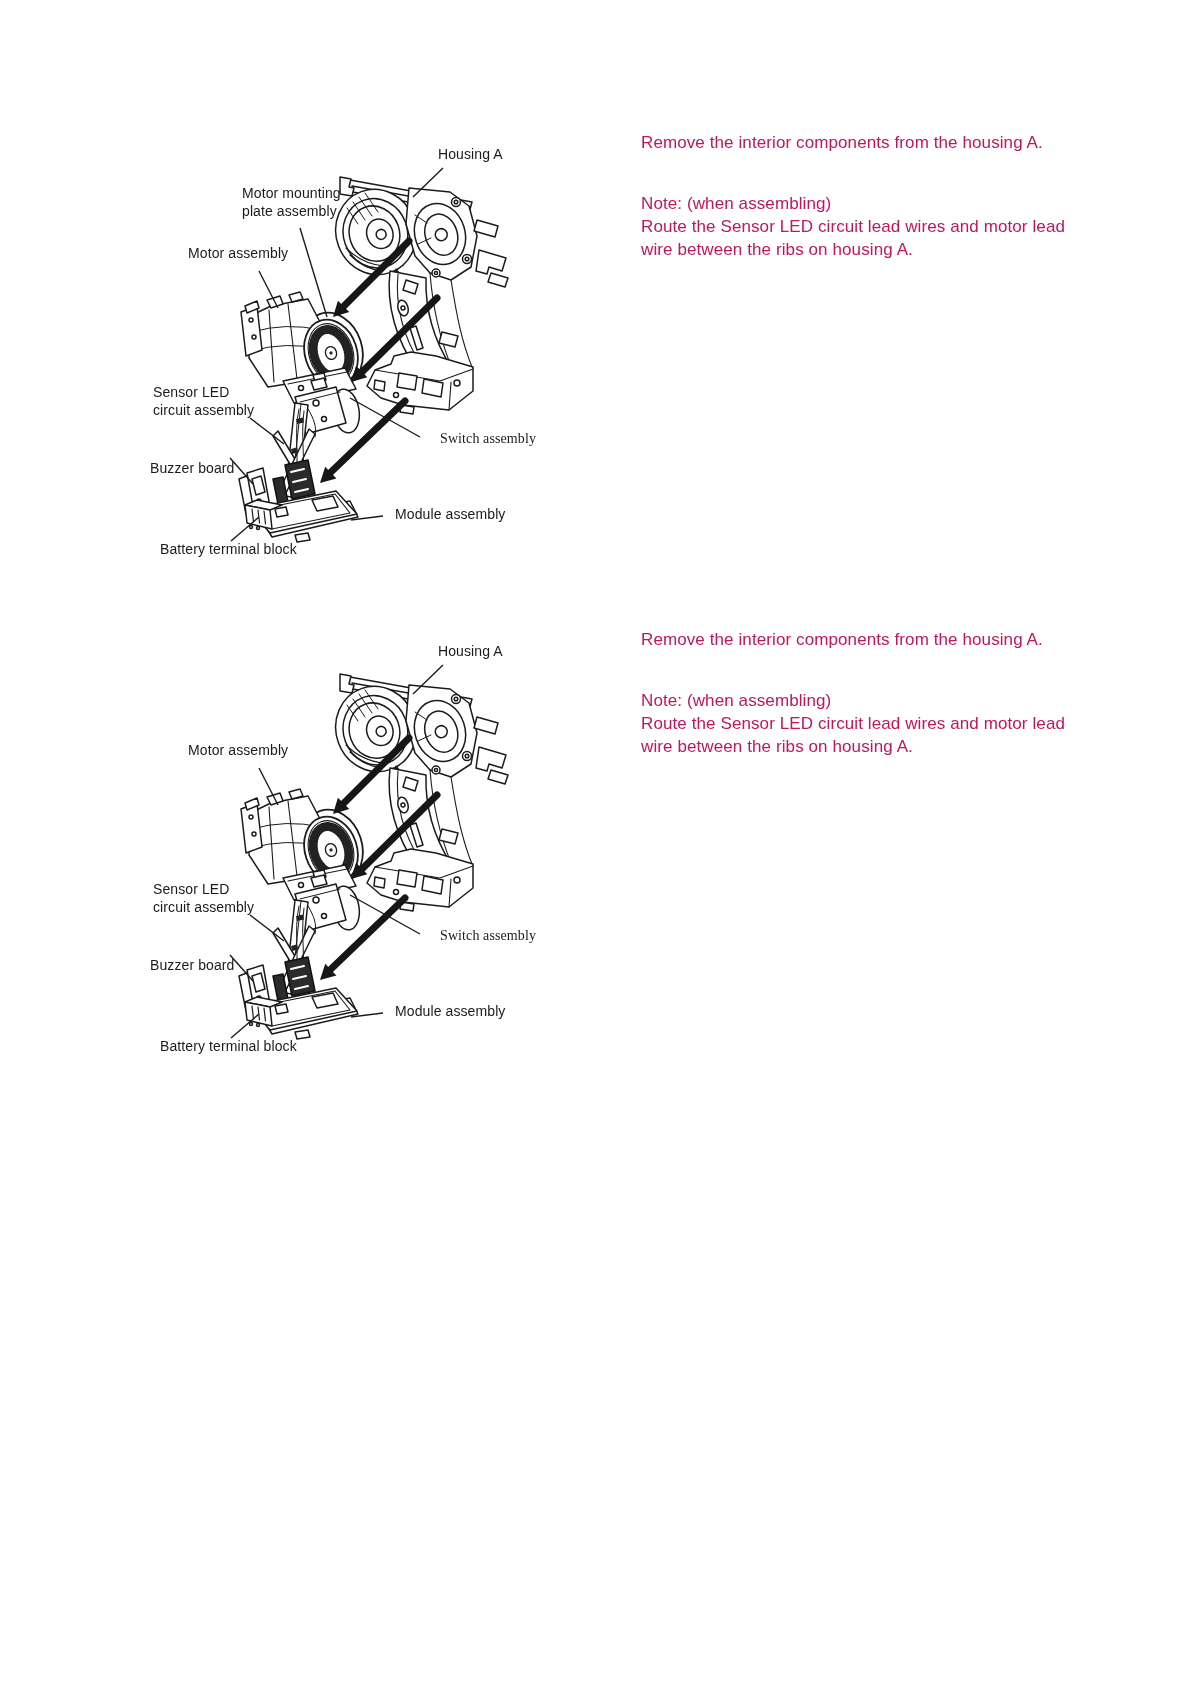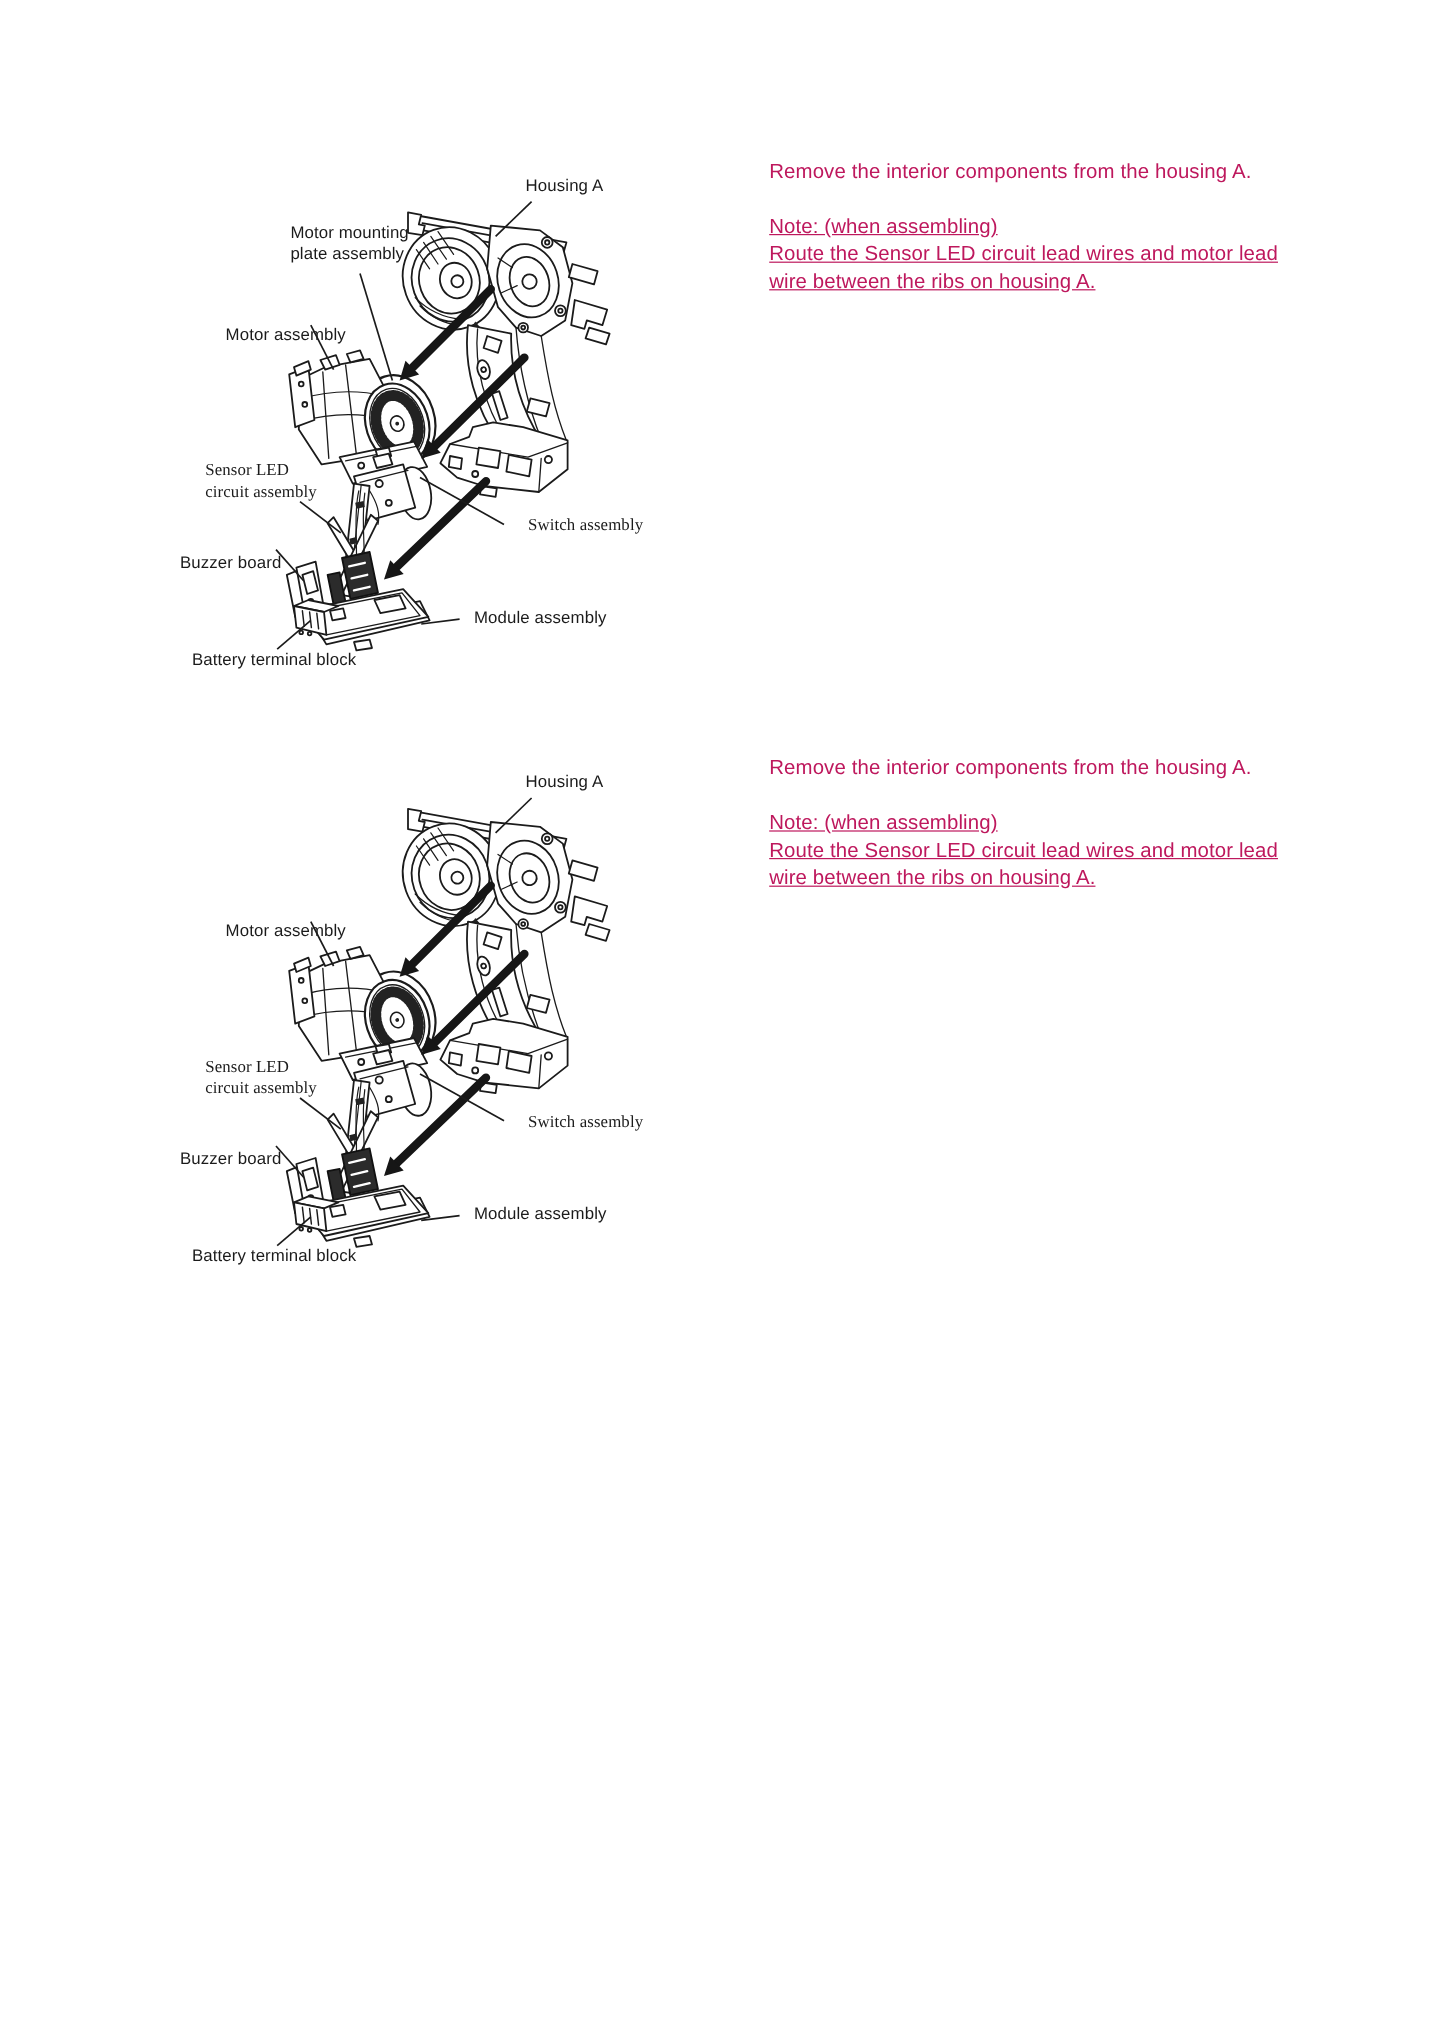--- a/index.html
+++ b/index.html
@@ -6,29 +6,29 @@
   .page{position:relative;width:1191px;height:1544px;background:#ffffff;
         font-family:"Liberation Sans",sans-serif;overflow:hidden;}
   .unit{position:absolute;left:0;width:1191px;}
   .u1{top:0;height:575px;}
   .u2{top:497px;height:600px;}
   .fig{position:absolute;left:100px;top:120px;width:500px;height:450px;}
   .fig-label{position:absolute;font-size:14px;line-height:17.5px;color:#1b1b1b;
              white-space:pre-line;letter-spacing:0.1px;}
   .l-housing{left:438px;top:146px;}
   .l-mounting{left:242px;top:185px;}
-  .l-motor{left:188px;top:270px;}
-  .l-sensor{left:171px;top:384px;font-family:Liberation Serif, serif;}
+  .l-motor{left:188px;top:245px;}
+  .l-sensor{left:153px;top:384px;}
   .l-buzzer{left:150px;top:460px;}
   .l-switch{left:440px;top:430px;font-family:Liberation Serif, serif;}
   .l-module{left:395px;top:506px;}
   .l-battery{left:160px;top:541px;text-align:right;}
   .text-block{position:absolute;left:641px;top:131px;width:470px;
               font-size:17px;line-height:23px;color:#be185d;letter-spacing:0.1px;}
-  .note{margin-top:23px;text-decoration:underline;}
+  .note{margin-top:38px;}
   .bottom-rule{position:absolute;left:0;top:1681px;width:1191px;height:3px;background:#000;}
 </style>
 </head>
 <body>
 
 <svg width="0" height="0" style="position:absolute" aria-hidden="true">
   <defs>
     <g id="drill-art" stroke="#1b1b1b" fill="none" stroke-width="1.5" stroke-linejoin="round" stroke-linecap="round">
 
       <g>

